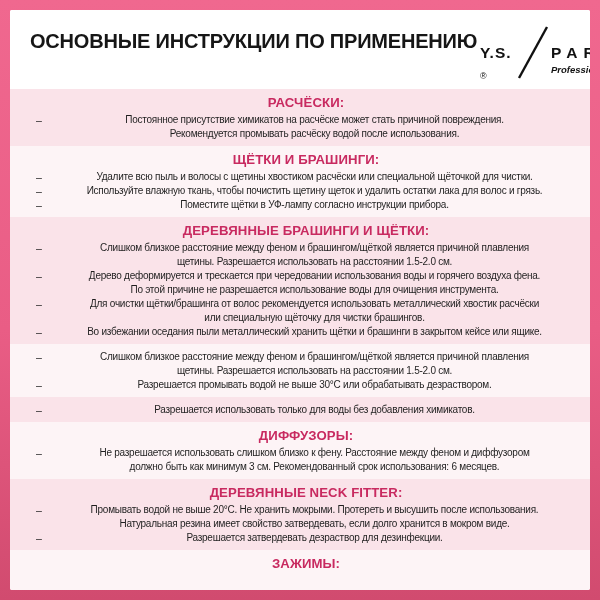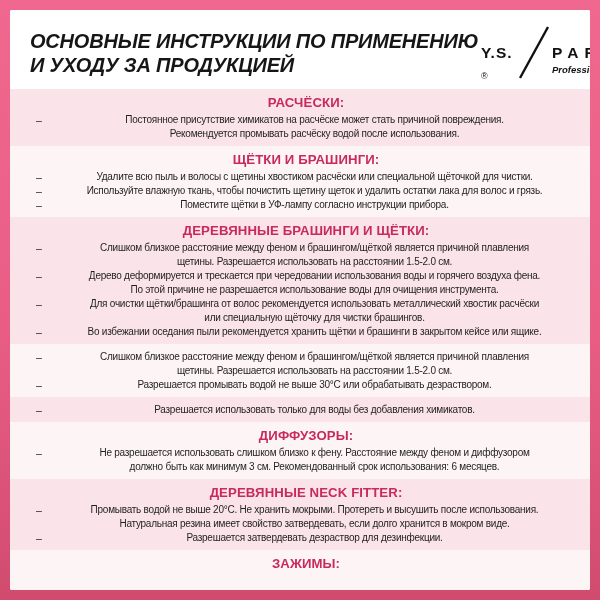--- a/index.html
+++ b/index.html
@@ -24,21 +24,21 @@
   }
   
   .header {
     background: #ffffff;
     display: flex;
     justify-content: space-between;
     align-items: flex-start;
     padding: 15px 12px 8px 20px;
     min-height: 76px;
   }
-  .title-block { padding-top: 4px; font-style: italic; }
+  .title-block { padding-top: 4px; }
   .title-line {
     font-size: 20px;
     font-weight: 700;
     color: #161616;
     line-height: 24px;
     letter-spacing: -0.2px;
     white-space: nowrap;
   }
   .logo { width: 134px; height: 56px; flex: 0 0 auto; margin-right: 4px; }
   .logo svg { width: 100%; height: 100%; display: block; }
@@ -82,21 +82,20 @@
 </style>
 </head>
 <body>
 
 <div class="frame">
   <div class="page">
 
     <div class="header">
       <div class="title-block">
         <div class="title-line">ОСНОВНЫЕ ИНСТРУКЦИИ ПО ПРИМЕНЕНИЮ</div>
-        <div class="title-line">И УХОДУ ЗА ПРОДУКЦИЕЙ</div>
       </div>
       <div class="logo">
         <svg viewBox="0 0 134 56">
           <text x="3" y="33" font-size="15.5" font-weight="bold" letter-spacing="1">Y.S.</text>
           <line x1="42" y1="53" x2="70" y2="2" stroke="#111" stroke-width="2.4"></line>
           <text x="74" y="33" font-size="15.5" font-weight="bold" letter-spacing="6">PARK</text>
           <text x="131" y="48" font-size="9.5" font-weight="bold" font-style="italic" text-anchor="end">Professional</text>
           <text x="3" y="54" font-size="9">®</text>
         </svg>
       </div>
@@ -139,21 +138,21 @@
         <span class="btext">Дерево деформируется и трескается при чередовании использования воды и горячего воздуха фена.
 По этой причине не разрешается использование воды для очищения инструмента.</span>
       </div>
       <div class="bullet">
         <span class="dash">–</span>
         <span class="btext">Для очистки щётки/брашинга от волос рекомендуется использовать металлический хвостик расчёски
 или специальную щёточку для чистки брашингов.</span>
       </div>
       <div class="bullet">
         <span class="dash">–</span>
-        <span class="btext">Во избежании оседания пыли рекомендуется хранить щётки и брашинги в закрытом кейсе или ящике.</span>
+        <span class="btext">Во избежании оседания пыли металлический хранить щётки и брашинги в закрытом кейсе или ящике.</span>
       </div>
     </div>
 
     <div class="sec light">
       <div class="bullet">
         <span class="dash">–</span>
         <span class="btext">Слишком близкое расстояние между феном и брашингом/щёткой является причиной плавления
 щетины. Разрешается использовать на расстоянии 1.5-2.0 см.</span>
       </div>
       <div class="bullet">

